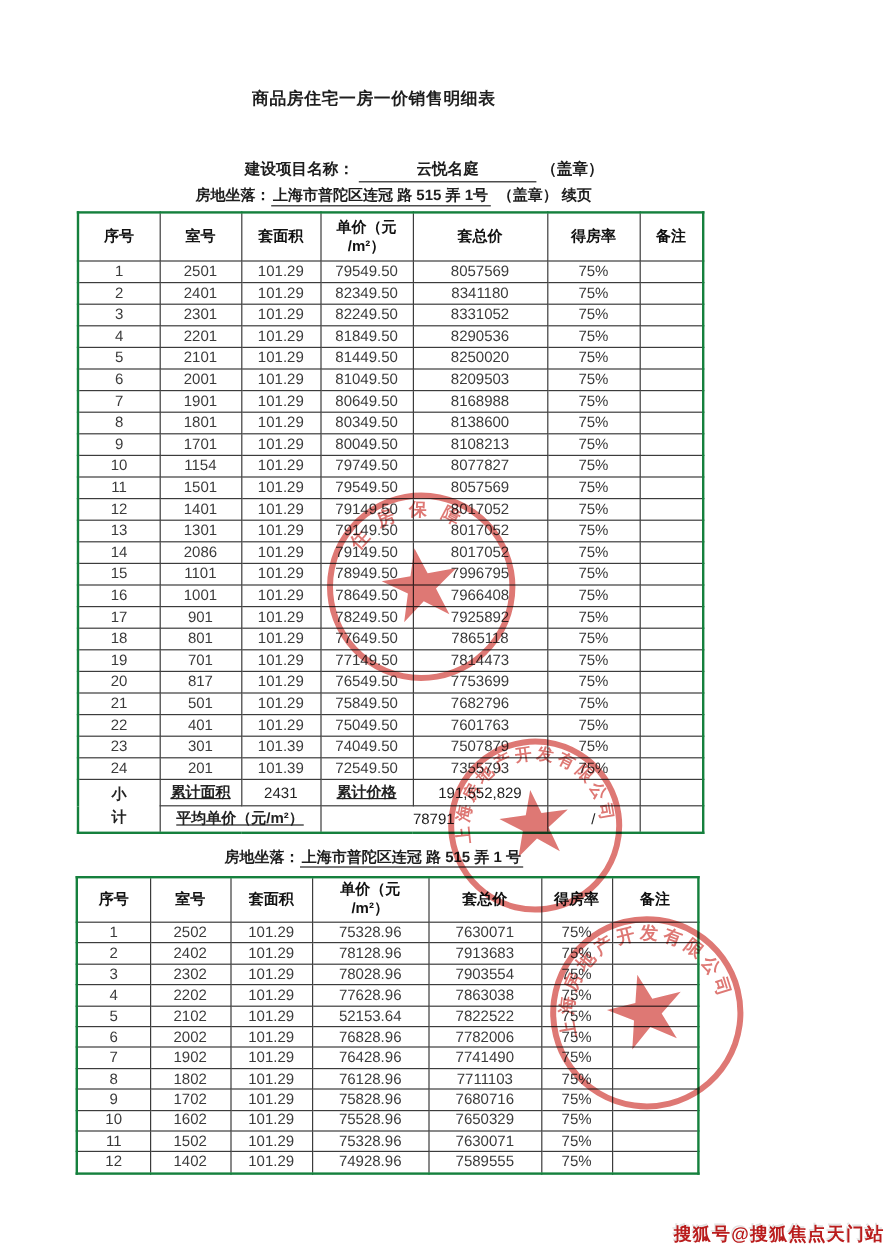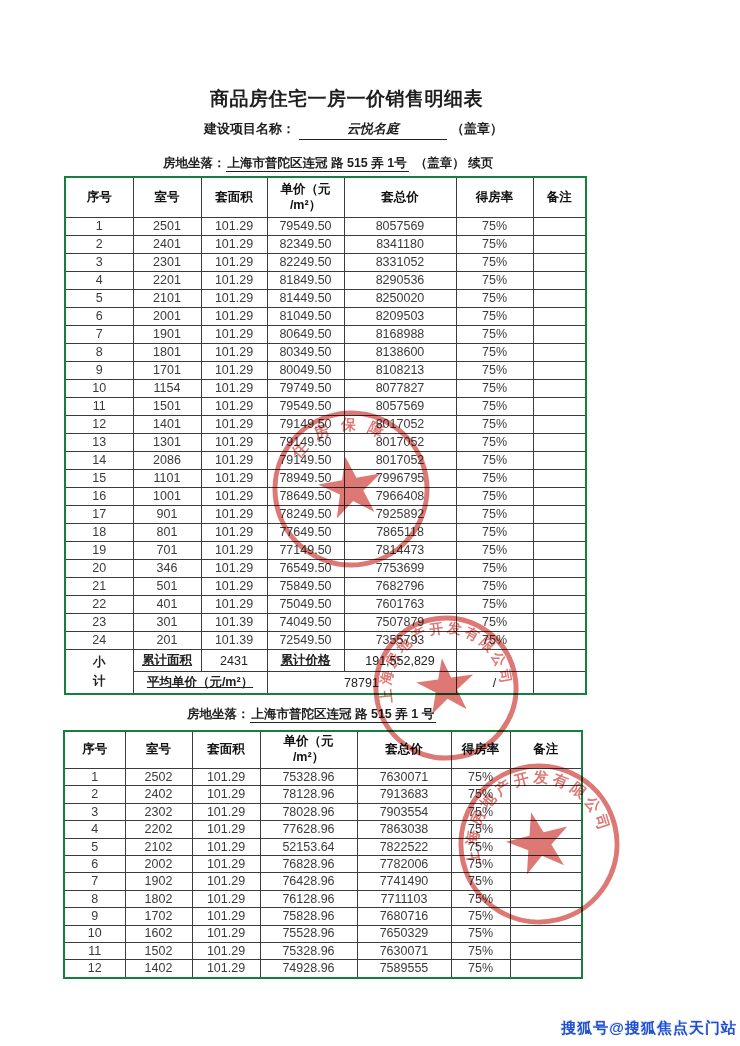--- a/index.html
+++ b/index.html
@@ -1,20 +1,20 @@
 <!DOCTYPE html>
 <html><head>
 <meta charset="utf-8">
 <style>
   html,body{margin:0;padding:0;background:#ffffff;}
   .page{position:relative;width:740px;height:1046px;background:#fff;overflow:hidden;
         font-family:"Liberation Sans","DejaVu Sans",sans-serif;color:#1e1e1e;}
-  .doc-title{position:absolute;left:210px;top:86px;font-size:19px;font-weight:700;letter-spacing:.5px;}
+  .doc-title{position:absolute;left:210px;top:74px;font-size:14px;font-weight:700;letter-spacing:.5px;}
   .project-line{position:absolute;left:204px;top:120px;font-size:13px;font-weight:700;white-space:nowrap;}
-  .name-slot{display:inline-block;min-width:148px;text-align:center;border-bottom:1.5px solid #222;margin:0 4px;padding-bottom:1px;font-style:italic;}
+  .name-slot{display:inline-block;min-width:148px;text-align:center;border-bottom:1.5px solid #222;margin:12px 4px;padding-bottom:1px;}
   .loc-line{position:absolute;font-size:12.5px;font-weight:700;white-space:nowrap;}
   .loc-1{left:163px;top:155px;text-align:right;}
   .loc-2{left:187px;top:706px;}
   .uline{border-bottom:1.5px solid #222;padding:0 2px 1px 2px;}
   .loc-suffix{margin-left:6px;}
 
   table{position:absolute;border-collapse:collapse;table-layout:fixed;border:2px solid #15803d;}
   .t1{left:64px;top:176px;width:521px;}
   .t2{left:63px;top:730px;width:518px;}
   th,td{border:1px solid #3c3c3c;text-align:center;vertical-align:middle;padding:0;overflow:hidden;}
@@ -23,21 +23,21 @@
   .t2 thead th{height:36px;}
   .t1 tbody.data td{height:17px;font-size:12.5px;line-height:1;color:#3a3a3a;}
   .t2 tbody.data td{height:16.4px;font-size:12.5px;line-height:1;color:#3a3a3a;}
   tbody.sum td{height:21px;font-size:12.5px;color:#222;}
   td.lbl{font-weight:700;text-decoration:underline;}
   td.subtotal{font-weight:700;font-size:13px;line-height:1.45;}
 
   .stamp{position:absolute;color:#d5524d;opacity:.78;mix-blend-mode:multiply;pointer-events:none;}
   .stamp text{font-family:"DejaVu Sans",sans-serif;font-weight:700;fill:currentColor;}
 
-  .watermark{position:absolute;right:3px;top:1019px;font-size:15px;font-weight:700;color:#1d4ed8;
+  .watermark{position:absolute;right:3px;top:1019px;font-size:15px;font-weight:700;color:#b91c1c;
              letter-spacing:1px;text-shadow:1px 1px 0 #ffffff,-1px -1px 0 #e3e3e3;}
 </style>
 </head>
 <body>
 
 <div class="page">
 
   <div class="doc-title">商品房住宅一房一价销售明细表</div>
 
   <div class="project-line">
@@ -237,21 +237,21 @@
           <td>19</td>
           <td>701</td>
           <td>101.29</td>
           <td>77149.50</td>
           <td>7814473</td>
           <td>75%</td>
           <td></td>
         </tr>
         <tr>
           <td>20</td>
-          <td>346</td>
+          <td>817</td>
           <td>101.29</td>
           <td>76549.50</td>
           <td>7753699</td>
           <td>75%</td>
           <td></td>
         </tr>
         <tr>
           <td>21</td>
           <td>501</td>
           <td>101.29</td>

